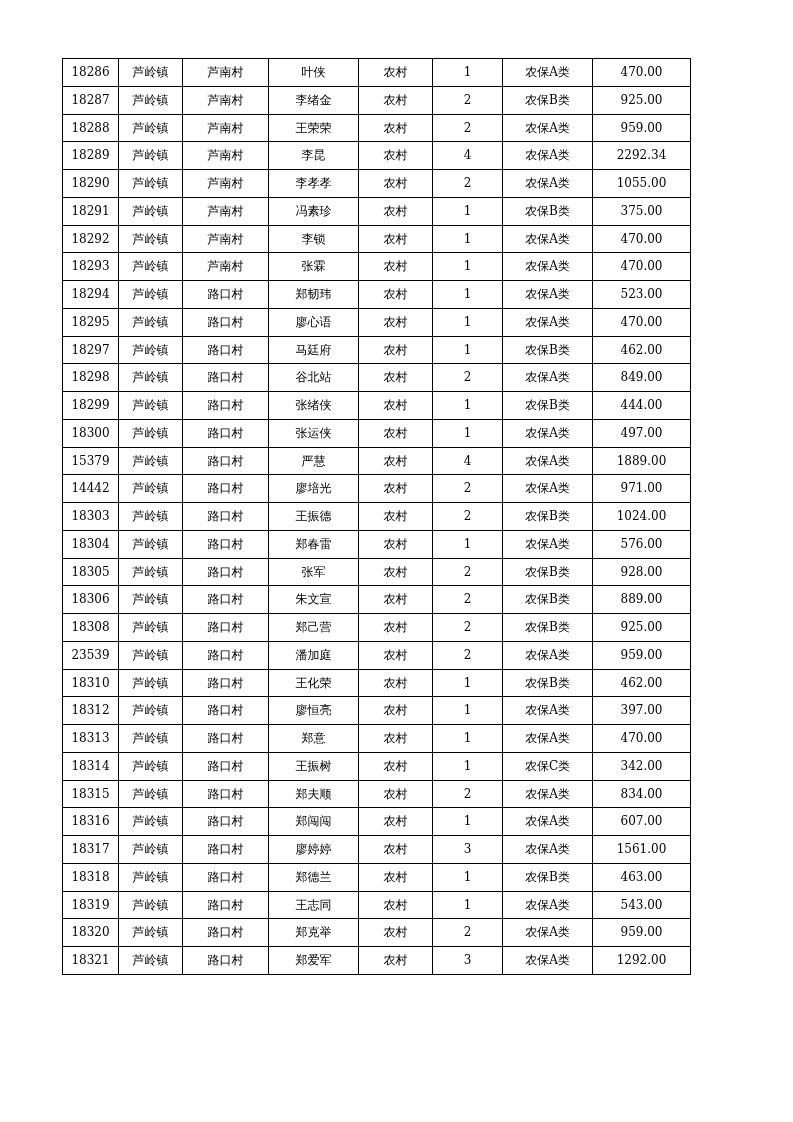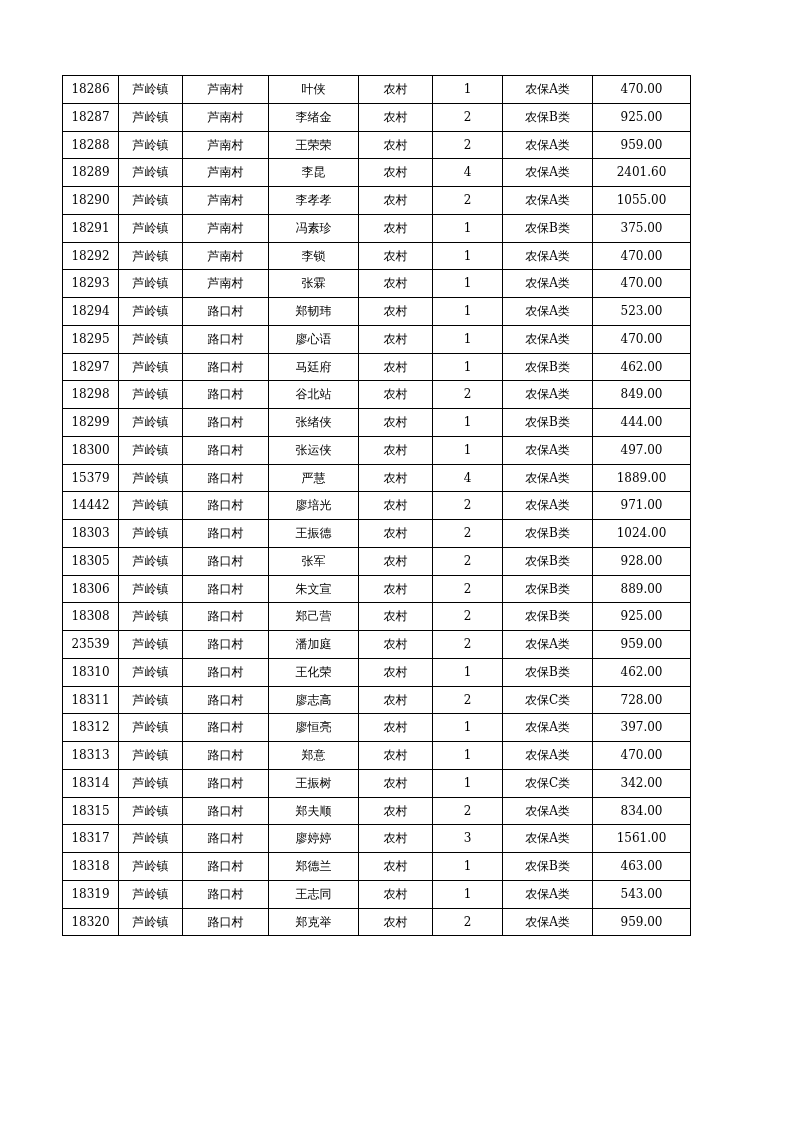--- a/index.html
+++ b/index.html
@@ -12,21 +12,21 @@
     position: relative;
     width: 793px;
     height: 1122px;
     background: #ffffff;
     overflow: hidden;
     font-family: "DejaVu Serif", serif;
   }
   table.data-table {
     position: absolute;
     left: 62px;
-    top: 75px;
+    top: 58px;
     width: 628px;
     border-collapse: collapse;
     table-layout: fixed;
   }
   table.data-table td {
     border: 1px solid #000000;
     height: 26.75px;
     padding: 0 2px;
     font-size: 12px;
     line-height: 26.75px;
@@ -83,21 +83,21 @@
     <td>959.00</td>
   </tr>
         <tr>
     <td>18289</td>
     <td>芦岭镇</td>
     <td>芦南村</td>
     <td>李昆</td>
     <td>农村</td>
     <td>4</td>
     <td>农保A类</td>
-    <td>2401.60</td>
+    <td>2292.34</td>
   </tr>
         <tr>
     <td>18290</td>
     <td>芦岭镇</td>
     <td>芦南村</td>
     <td>李孝孝</td>
     <td>农村</td>
     <td>2</td>
     <td>农保A类</td>
     <td>1055.00</td>
@@ -216,20 +216,30 @@
     <td>18303</td>
     <td>芦岭镇</td>
     <td>路口村</td>
     <td>王振德</td>
     <td>农村</td>
     <td>2</td>
     <td>农保B类</td>
     <td>1024.00</td>
   </tr>
         <tr>
+    <td>18304</td>
+    <td>芦岭镇</td>
+    <td>路口村</td>
+    <td>郑春雷</td>
+    <td>农村</td>
+    <td>1</td>
+    <td>农保A类</td>
+    <td>576.00</td>
+  </tr>
+        <tr>
     <td>18305</td>
     <td>芦岭镇</td>
     <td>路口村</td>
     <td>张军</td>
     <td>农村</td>
     <td>2</td>
     <td>农保B类</td>
     <td>928.00</td>
   </tr>
         <tr>
@@ -264,30 +274,20 @@
   </tr>
         <tr>
     <td>18310</td>
     <td>芦岭镇</td>
     <td>路口村</td>
     <td>王化荣</td>
     <td>农村</td>
     <td>1</td>
     <td>农保B类</td>
     <td>462.00</td>
-  </tr>
-        <tr>
-    <td>18311</td>
-    <td>芦岭镇</td>
-    <td>路口村</td>
-    <td>廖志高</td>
-    <td>农村</td>
-    <td>2</td>
-    <td>农保C类</td>
-    <td>728.00</td>
   </tr>
         <tr>
     <td>18312</td>
     <td>芦岭镇</td>
     <td>路口村</td>
     <td>廖恒亮</td>
     <td>农村</td>
     <td>1</td>
     <td>农保A类</td>
     <td>397.00</td>
@@ -316,20 +316,30 @@
     <td>18315</td>
     <td>芦岭镇</td>
     <td>路口村</td>
     <td>郑夫顺</td>
     <td>农村</td>
     <td>2</td>
     <td>农保A类</td>
     <td>834.00</td>
   </tr>
         <tr>
+    <td>18316</td>
+    <td>芦岭镇</td>
+    <td>路口村</td>
+    <td>郑闯闯</td>
+    <td>农村</td>
+    <td>1</td>
+    <td>农保A类</td>
+    <td>607.00</td>
+  </tr>
+        <tr>
     <td>18317</td>
     <td>芦岭镇</td>
     <td>路口村</td>
     <td>廖婷婷</td>
     <td>农村</td>
     <td>3</td>
     <td>农保A类</td>
     <td>1561.00</td>
   </tr>
         <tr>
@@ -354,16 +364,26 @@
   </tr>
         <tr>
     <td>18320</td>
     <td>芦岭镇</td>
     <td>路口村</td>
     <td>郑克举</td>
     <td>农村</td>
     <td>2</td>
     <td>农保A类</td>
     <td>959.00</td>
+  </tr>
+        <tr>
+    <td>18321</td>
+    <td>芦岭镇</td>
+    <td>路口村</td>
+    <td>郑爱军</td>
+    <td>农村</td>
+    <td>3</td>
+    <td>农保A类</td>
+    <td>1292.00</td>
   </tr>
       </tbody>
   </table>
 </div>
 
 </body></html>

